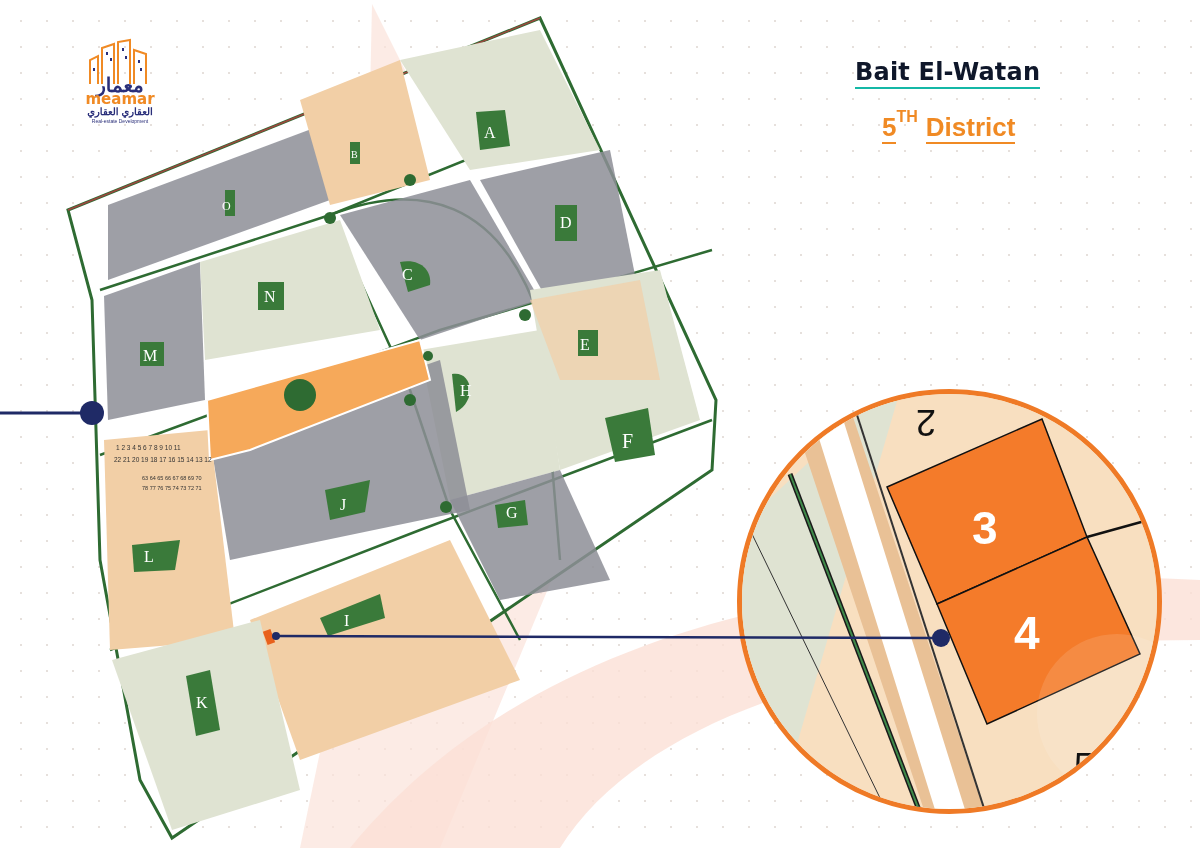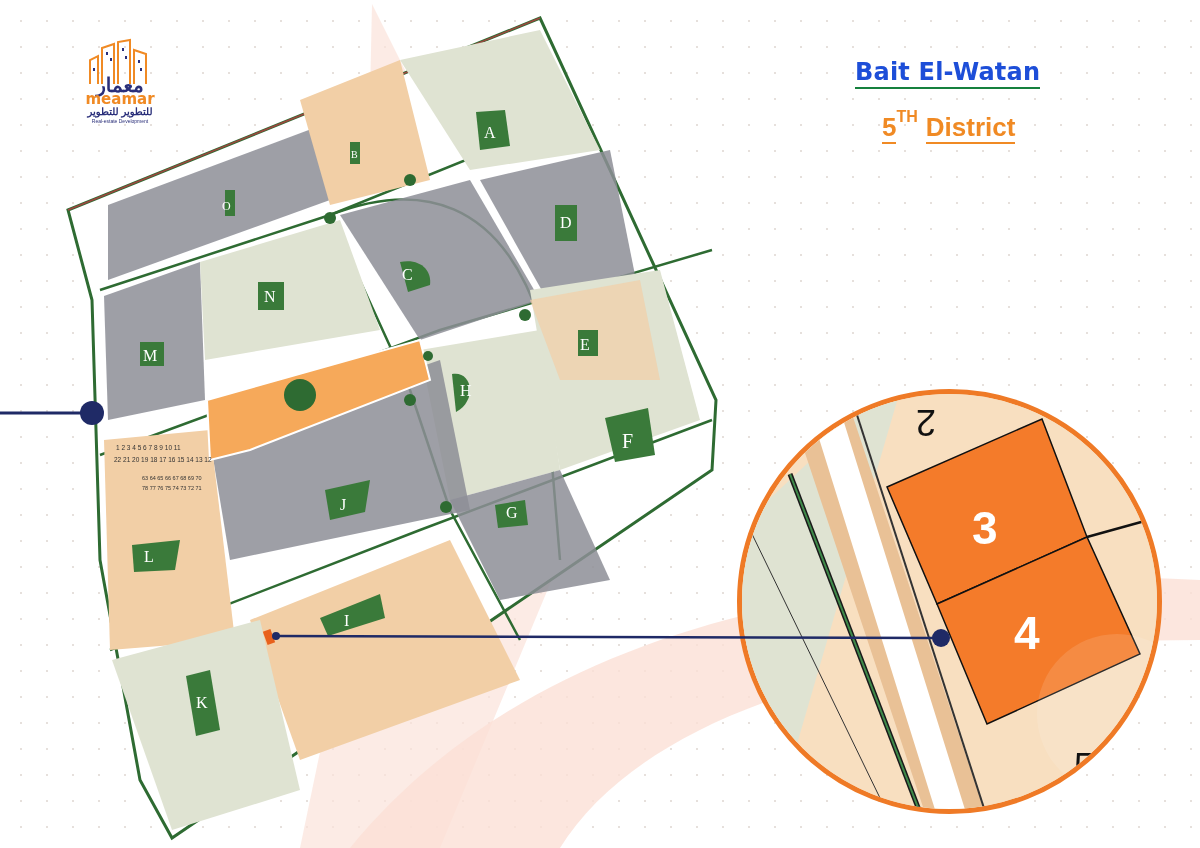--- a/index.html
+++ b/index.html
@@ -3,21 +3,21 @@
 <meta charset="utf-8">
 <style>
   html,body{margin:0;padding:0;}
   body{width:1200px;height:848px;position:relative;overflow:hidden;background:#ffffff;font-family:"Liberation Sans",sans-serif;}
   .dots{position:absolute;inset:0;background-image:radial-gradient(#e6e0dc 1px,transparent 1.3px);background-size:26px 26px;background-position:8px 8px;z-index:0;}
   .swoosh{position:absolute;inset:0;z-index:1;}
   .logo{position:absolute;left:70px;top:38px;width:100px;height:100px;z-index:5;text-align:center;}
   .logo .brand{font-family:"DejaVu Sans",sans-serif;font-weight:bold;color:#f08a24;font-size:15px;line-height:14px;margin-top:-2px;}
   .logo .ar{font-size:10px;color:#2a2f7a;font-weight:bold;line-height:12px;}
   .logo .sub{font-size:5px;color:#2a2f7a;line-height:7px;}
-  .title{position:absolute;left:855px;top:58px;z-index:5;color:#1d4ed8;font-family:"DejaVu Sans",sans-serif;font-weight:bold;font-size:24px;border-bottom:2px solid #15803d;padding-bottom:1px;letter-spacing:0.2px;}
+  .title{position:absolute;left:855px;top:58px;z-index:5;color:#0f172a;font-family:"DejaVu Sans",sans-serif;font-weight:bold;font-size:24px;border-bottom:2px solid #14b8a6;padding-bottom:1px;letter-spacing:0.2px;}
   .subtitle{position:absolute;left:882px;top:112px;z-index:5;color:#f08a24;font-family:Liberation Sans, sans-serif;font-weight:bold;font-size:26px;}
   .subtitle span{border-bottom:2px solid #f08a24;}
   .subtitle sup{font-size:16px;position:relative;top:-4px;margin-right:8px;}
   .map{position:absolute;left:0;top:0;z-index:3;}
   .inset{position:absolute;left:737px;top:389px;width:425px;height:425px;border-radius:50%;border:5px solid #ef7a26;overflow:hidden;z-index:6;box-sizing:border-box;background:#f8dfc0;}
   .conn{position:absolute;z-index:7;}
 </style>
 </head>
 <body>
 
@@ -39,21 +39,21 @@
         <rect x="30" y="20" width="2" height="3"></rect>
         <rect x="42" y="10" width="2" height="3"></rect>
         <rect x="45" y="18" width="2" height="3"></rect>
         <rect x="58" y="22" width="2" height="3"></rect>
         <rect x="60" y="30" width="2" height="3"></rect>
         <rect x="13" y="30" width="2" height="3"></rect>
       </g>
   </svg>
   <div style="font-size:20px;color:#2a2f7a;font-weight:bold;line-height:18px;margin-top:-14px;">معمار</div>
   <div class="brand">meamar</div>
-  <div class="ar">للتطوير للتطوير</div>
+  <div class="ar">العقاري العقاري</div>
   <div class="sub">Real-estate Development</div>
 </div>
 
 <div class="title">Bait El-Watan</div>
 <div class="subtitle"><span>5</span><sup>TH</sup><span>District</span></div>
 
 <svg class="map" width="1200" height="848" viewBox="0 0 1200 848">
 
   <path d="M68 210 L540 18 L716 400 L712 470 L172 838 L140 780 L100 560 L92 300 Z" fill="#ffffff" stroke="#2e6b32" stroke-width="3"></path>
   <path d="M68 210 L540 18" stroke="#a0453f" stroke-width="1.5" fill="none"></path>

